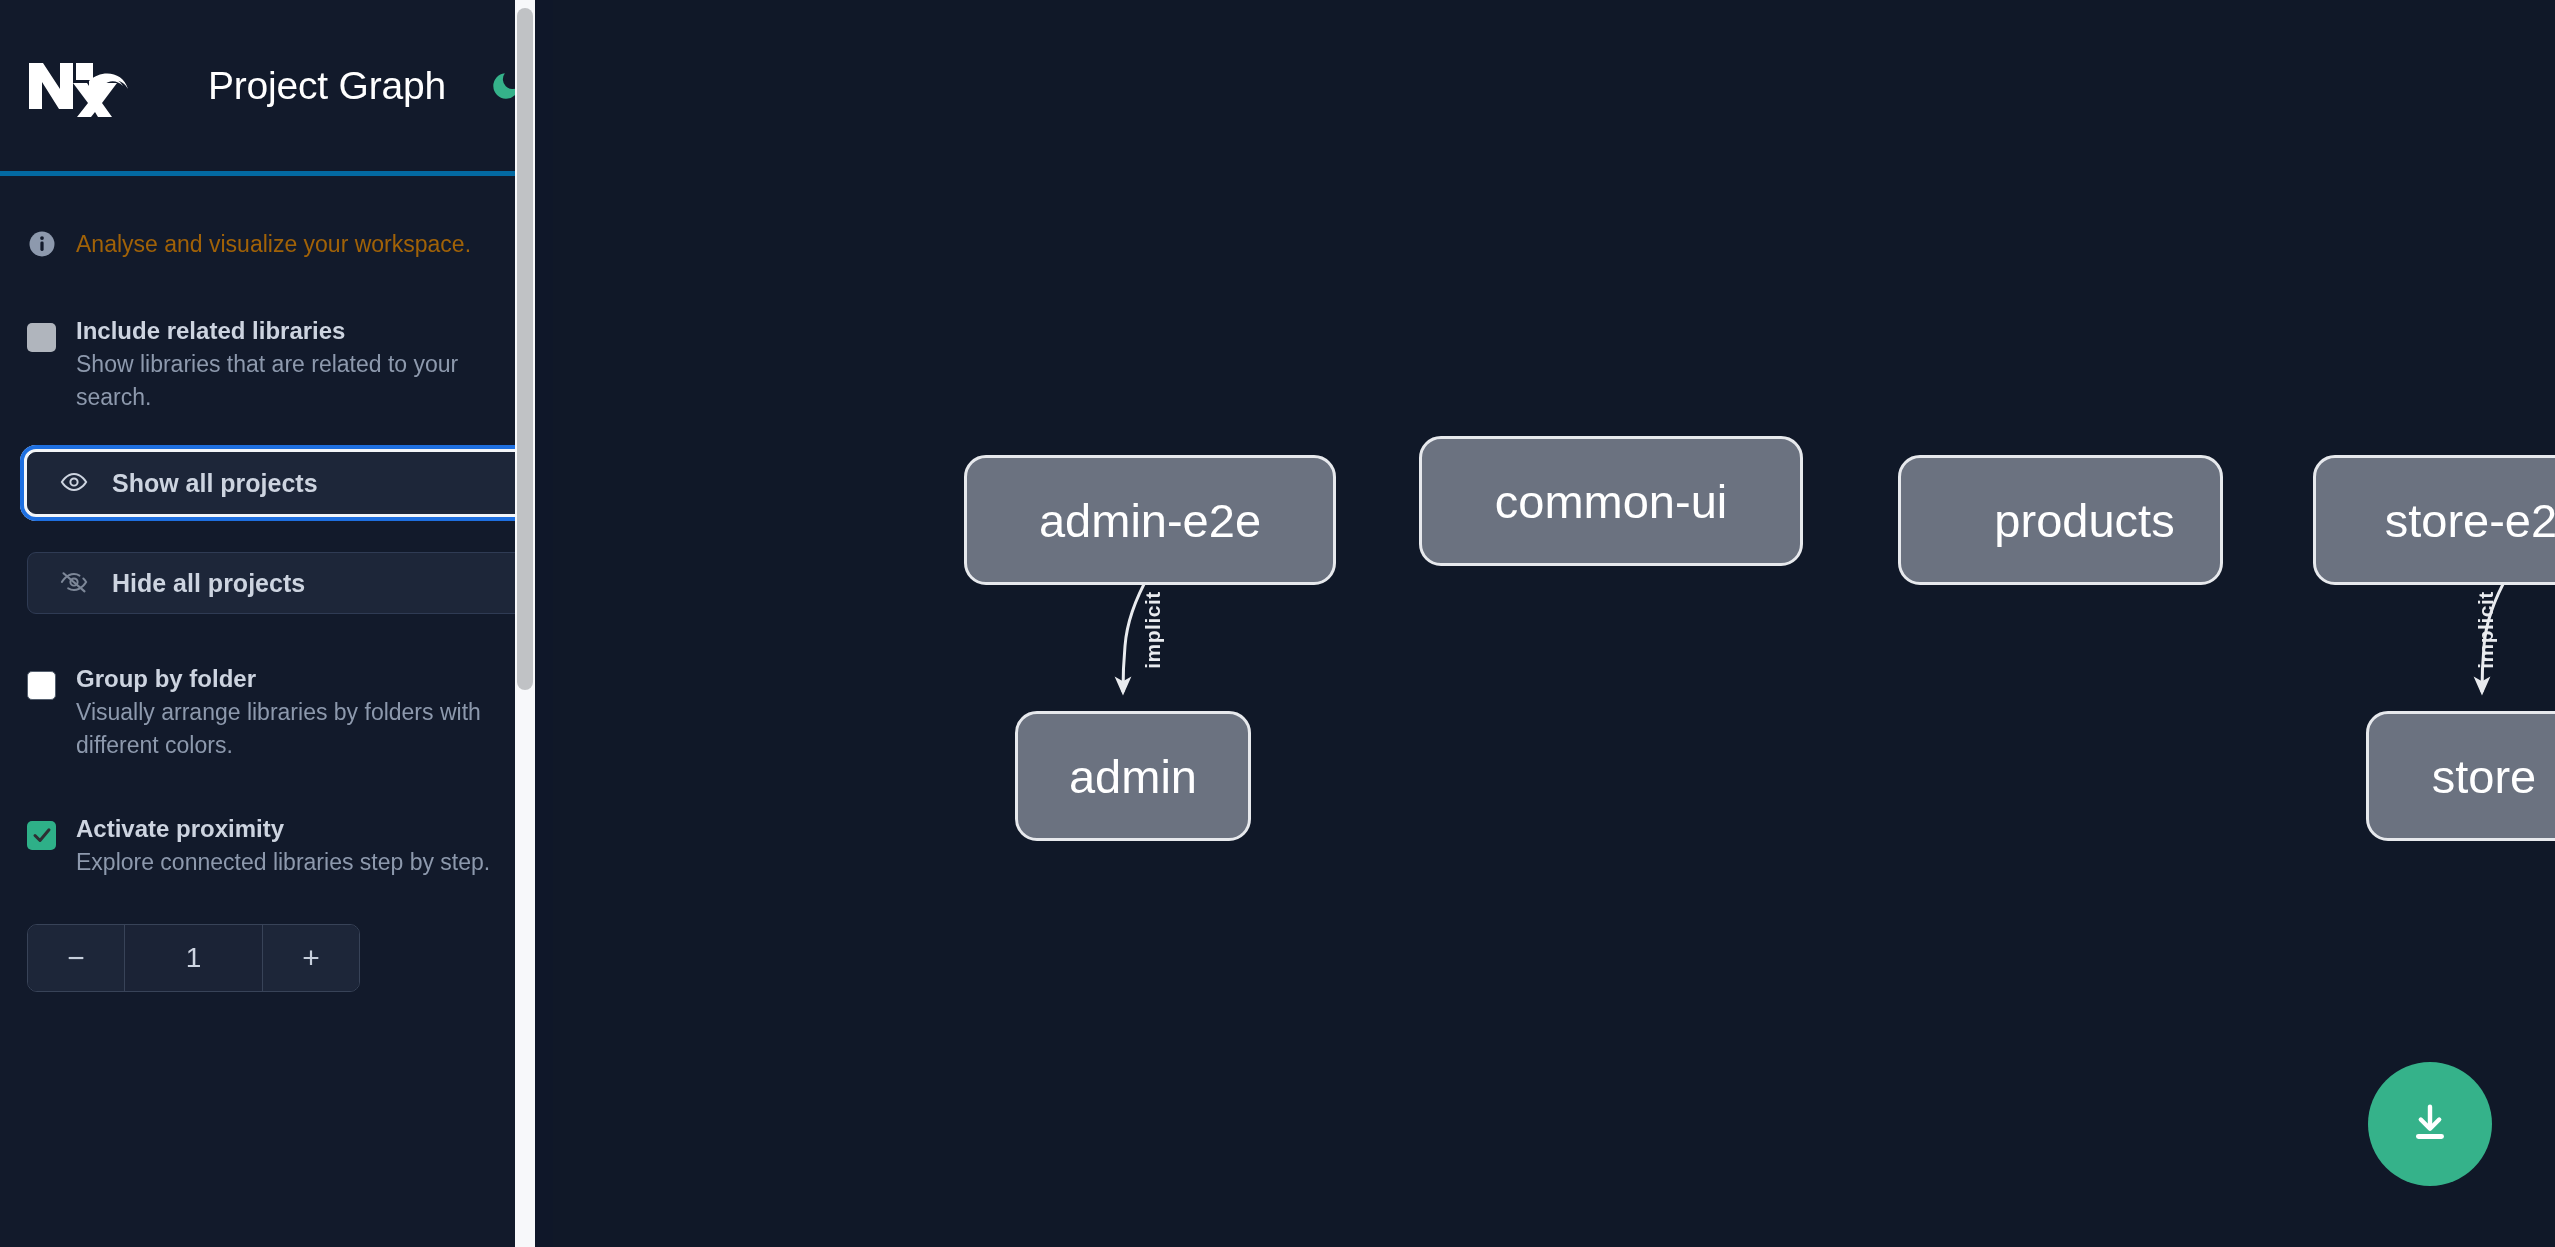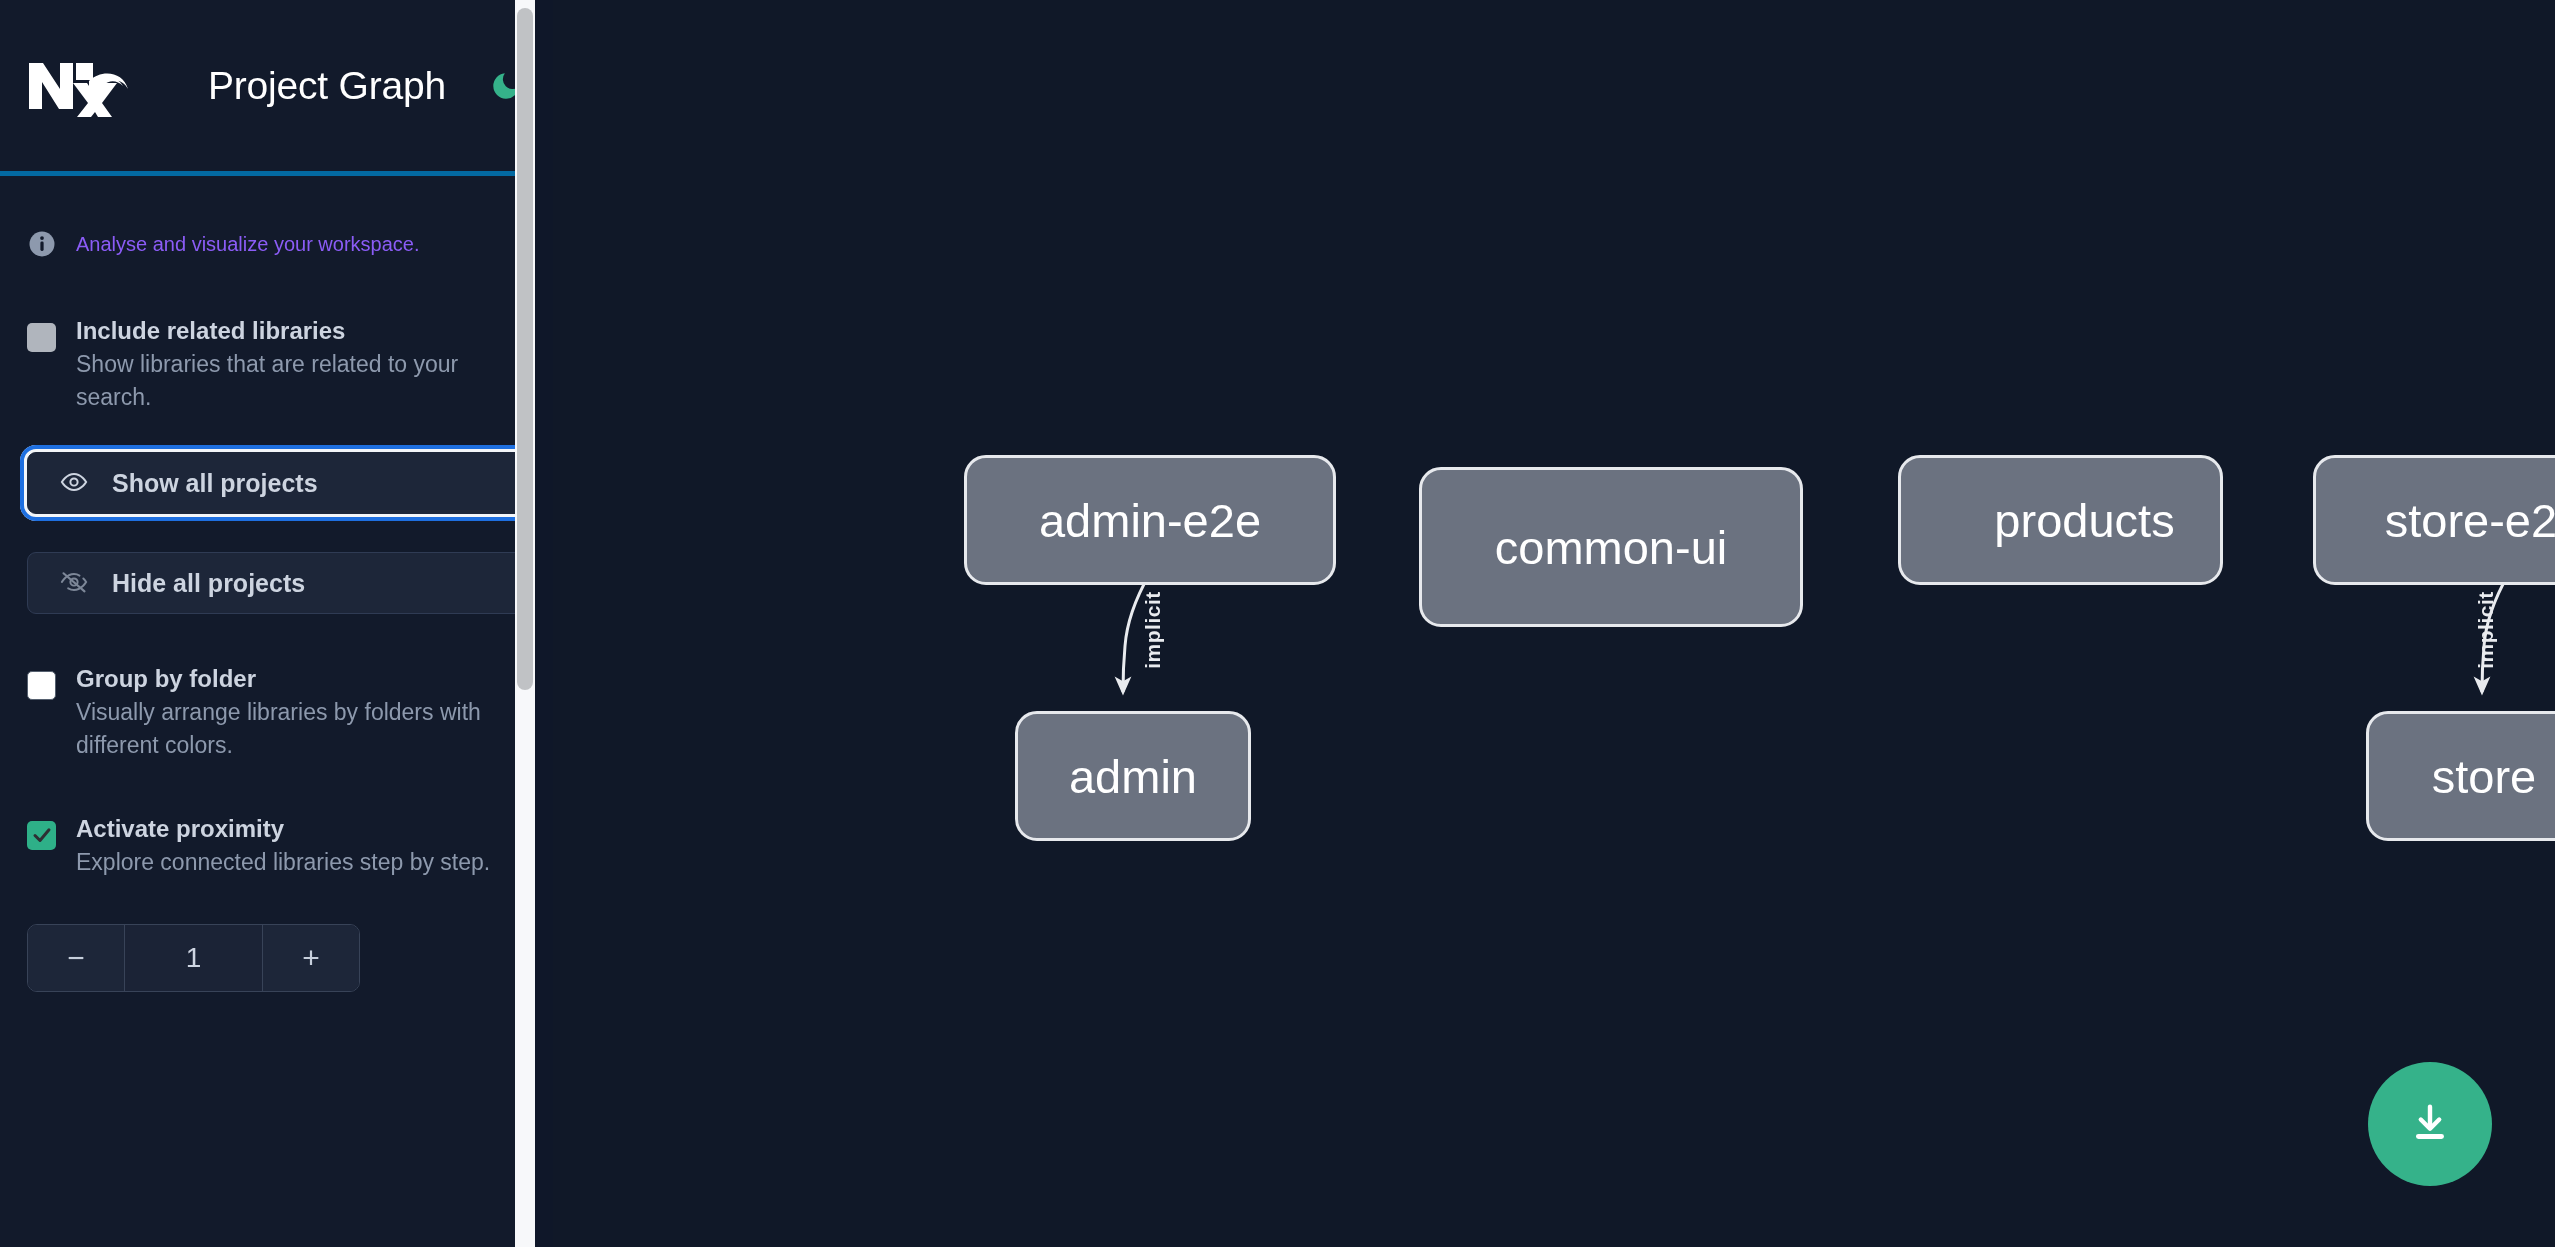--- a/index.html
+++ b/index.html
@@ -76,22 +76,22 @@
     padding: 53px 27px 0 27px;
   }
 
   .info-icon {
     width: 30px;
     height: 30px;
     flex: 0 0 30px;
   }
 
   .tagline-text {
-    font-size: 20px;
-    color: #8b5cf6;
+    font-size: 23px;
+    color: #a16207;
     white-space: nowrap;
   }
 
   
   .search-wrap {
     margin: 68px 27px 0 27px;
     height: 62px;
     display: flex;
     align-items: stretch;
     background: #1d2639;
@@ -429,21 +429,21 @@
 
       <path d="M 1955 575 C 1943 596 1933 620 1931 646 C 1929 668 1929 682 1929 692" fill="none" stroke="#e9ebef" stroke-width="3" marker-end="url(#arrowhead)"></path>
     </svg>
 
     <div class="edge-label" style="left:555px; top:618px; width:90px; text-align:center;">implicit</div>
 
     <div class="edge-label" style="left:1888px; top:618px; width:90px; text-align:center;">implicit</div>
 
     <div class="node" style="left:411px; top:443px; width:372px; height:130px;">admin-e2e</div>
 
-    <div class="node" style="left:866px; top:455px; width:384px; height:160px;">common-ui</div>
+    <div class="node" style="left:866px; top:424px; width:384px; height:130px;">common-ui</div>
 
     <div class="node" style="left:1345px; top:443px; width:325px; height:130px;padding-left:48px;">products</div>
 
     <div class="node" style="left:1760px; top:443px; width:342px; height:130px;">store-e2e</div>
 
     <div class="node" style="left:462px; top:699px; width:236px; height:130px;">admin</div>
 
     <div class="node" style="left:1813px; top:699px; width:236px; height:130px;">store</div>
 
     <button class="fab">

